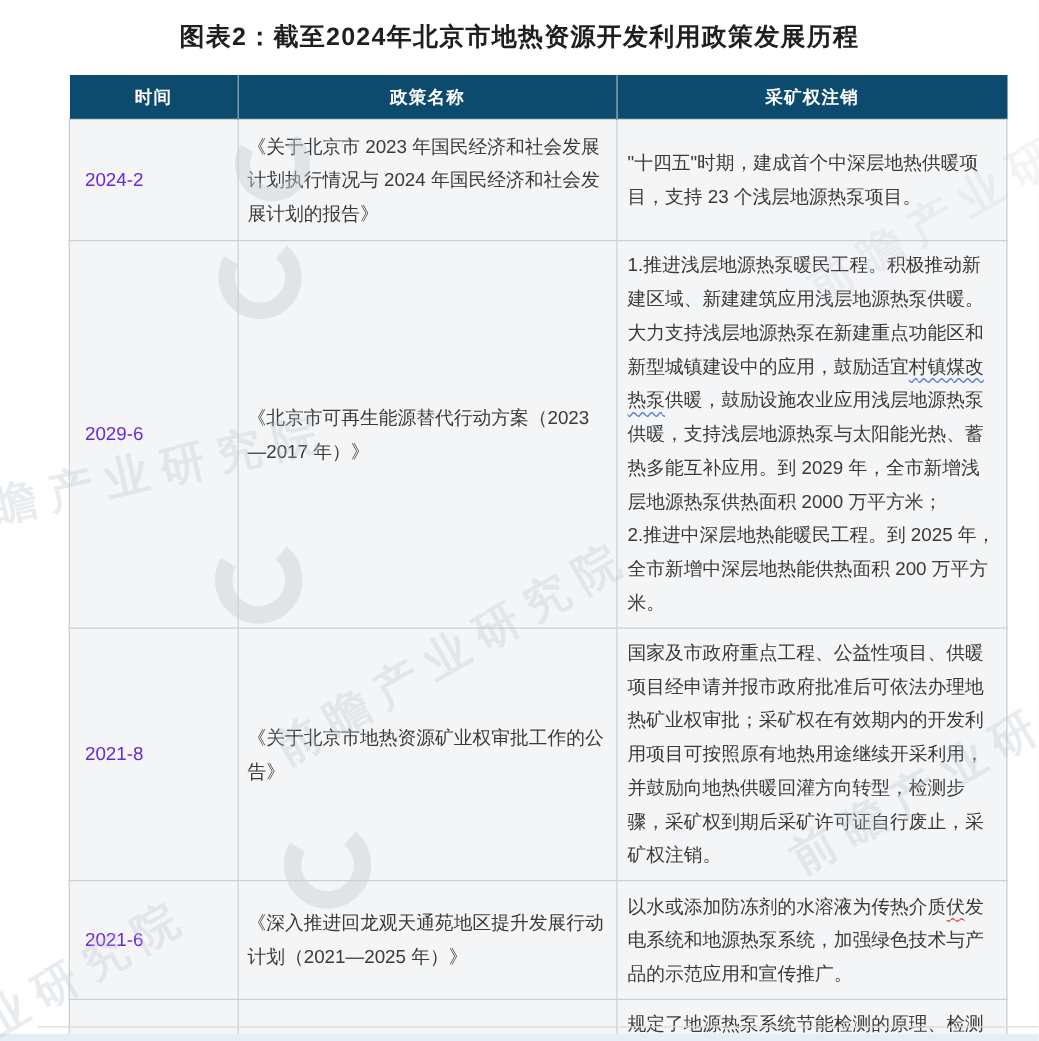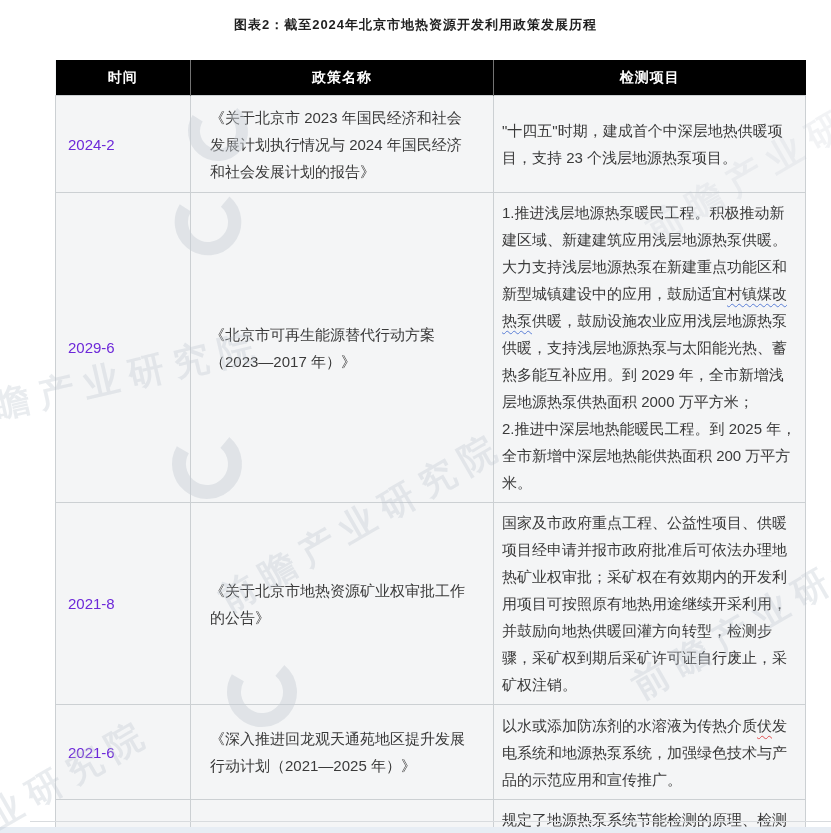--- a/index.html
+++ b/index.html
@@ -1,42 +1,42 @@
 <!DOCTYPE html>
 <html><head>
 <meta charset="utf-8">
 <style>
   html,body{margin:0;padding:0;}
   body{
     width:831px;height:833px;background:#ffffff;position:relative;overflow:hidden;
     font-family:"Liberation Sans","DejaVu Sans",sans-serif;
   }
   .title{
-    padding-top:16px;text-align:center;font-size:13px;font-weight:bold;color:#1f1f1f;
+    padding-top:16px;text-align:center;font-size:20px;font-weight:bold;color:#1f1f1f;
     letter-spacing:1px;
   }
   table.policy{
     position:absolute;left:55px;top:60px;width:750px;
     border-collapse:collapse;table-layout:fixed;background:#f4f5f6;
   }
   col.c-time{width:135px}
   col.c-name{width:303px}
   col.c-content{width:312px}
   th{
-    background:#000000;color:#ffffff;font-size:14px;font-weight:bold;
+    background:#0c4a6e;color:#ffffff;font-size:14px;font-weight:bold;
     height:33px;text-align:center;border-right:1px solid rgba(255,255,255,0.45);
     letter-spacing:1px;
   }
   th:last-child{border-right:none}
   td{
     border:1px solid #ccd0d3;
     font-size:15px;color:#3a3a3a;vertical-align:middle;background:#f4f5f6;
   }
   td.time{padding:4px 6px 4px 12px;font-size:15px;color:#6d28d9;}
-  td.name{padding:6px 19px;line-height:27px;}
+  td.name{padding:6px 7px;line-height:27px;}
   td.content{padding:6px 8px;line-height:27px;white-space:pre-line;}
   tbody tr:nth-child(1) td{height:84px}
   tbody tr:nth-child(2) td{height:250px}
   tbody tr:nth-child(3) td{height:146px}
   tbody tr:nth-child(4) td{height:82px}
   tbody tr:nth-child(5) td{height:170px}
   .seg.wavy-blue{
     text-decoration-line:underline;text-decoration-style:wavy;
     text-decoration-color:#5b7fd6;text-decoration-thickness:1px;text-underline-offset:4px;
   }
@@ -63,21 +63,21 @@
 <table class="policy">
   <colgroup>
     <col class="c-time">
       <col class="c-name">
       <col class="c-content">
   </colgroup>
   <thead>
     <tr>
       <th>时间</th>
       <th>政策名称</th>
-      <th>检测项目</th>
+      <th>采矿权注销</th>
     </tr>
   </thead>
   <tbody>
       <tr>
         <td class="time">2024-2</td>
         <td class="name">《关于北京市 2023 年国民经济和社会发展计划执行情况与 2024 年国民经济和社会发展计划的报告》</td>
         <td class="content"><span class="seg plain">"十四五"时期，建成首个中深层地热供暖项目，支持 23 个浅层地源热泵项目。</span></td>
       </tr>
       <tr>
         <td class="time">2029-6</td>

